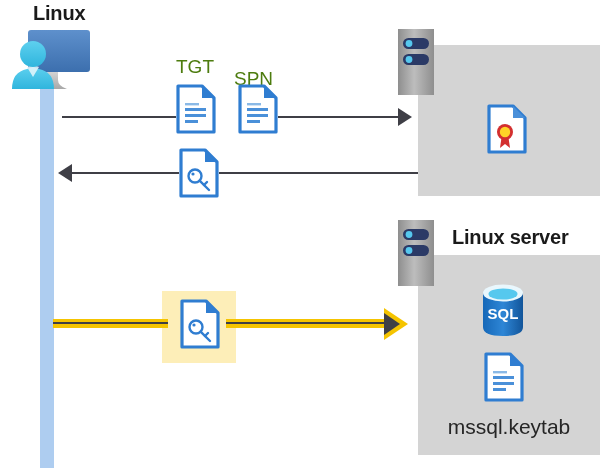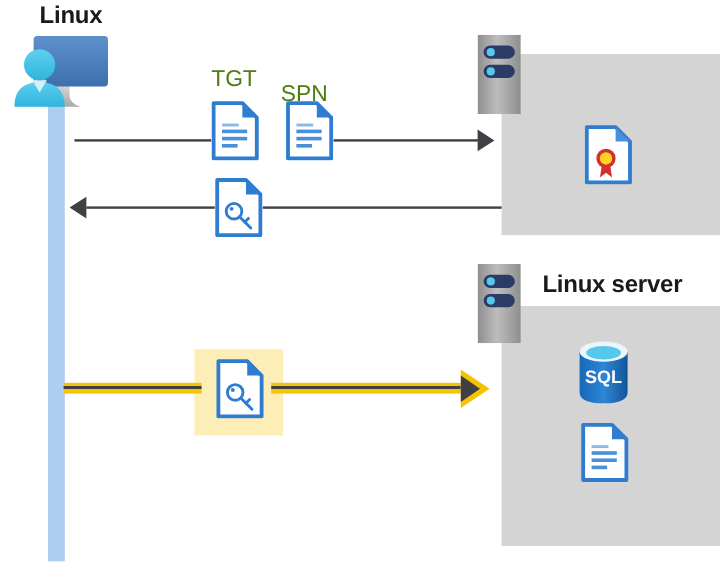--- a/index.html
+++ b/index.html
@@ -284,14 +284,15 @@
     <svg width="40" height="50" viewBox="0 0 40 50">
       <path d="M2 2 h24 l12 12 v34 h-36 z" fill="#ffffff" stroke="#2f7dd1" stroke-width="3.2" stroke-linejoin="round"></path>
       <path d="M26 2 v12 h12 z" fill="#2f7dd1"></path>
       <rect x="9" y="24" width="21" height="3" fill="#4a90d9"></rect>
       <rect x="9" y="30" width="21" height="3" fill="#4a90d9"></rect>
       <rect x="9" y="36" width="13" height="3" fill="#4a90d9"></rect>
       <rect x="9" y="19" width="14" height="2.4" fill="#8ab9e6"></rect>
     </svg>
   </div>
 
+  <div id="keytab-caption">mssql.keytab</div>
 
 </div>
 
 </body></html>

